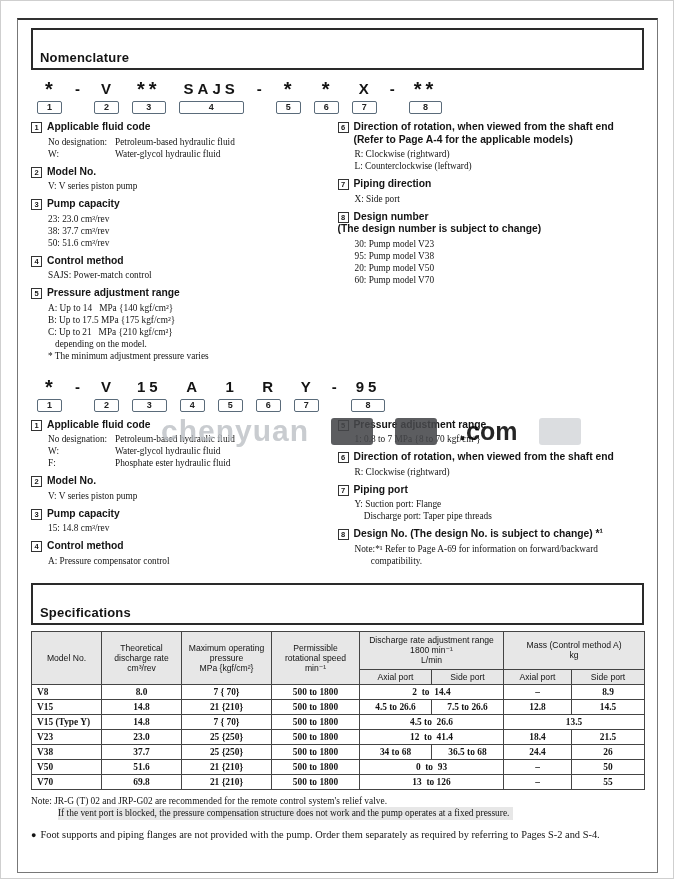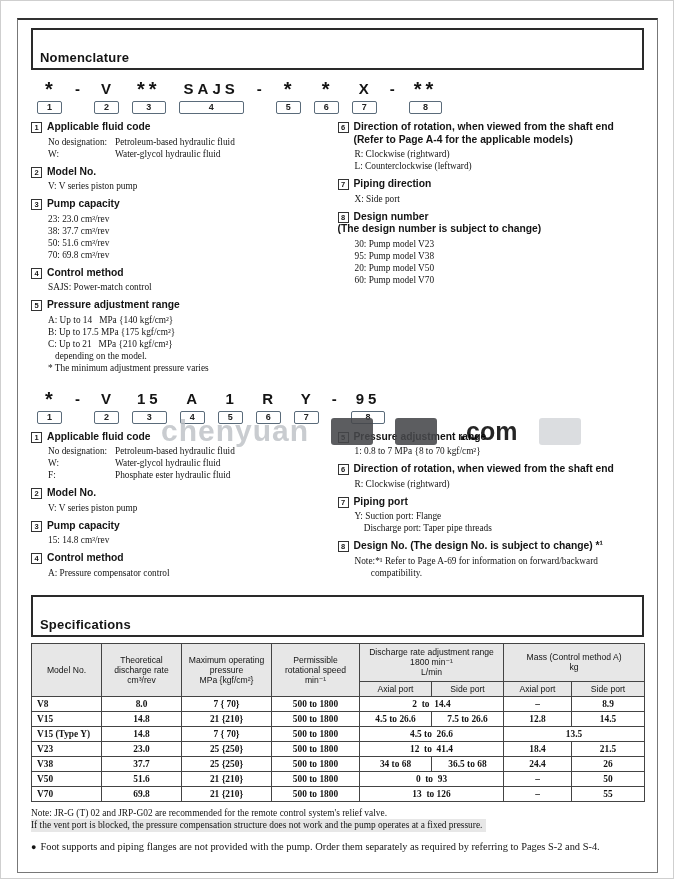--- a/index.html
+++ b/index.html
@@ -55,21 +55,21 @@
     background:#e7e7e7; font:8.6px "Liberation Sans","DejaVu Sans",sans-serif; font-weight:normal;
     padding:2px 1px; text-align:center; vertical-align:middle; white-space:pre-wrap;
   }
   thead tr.h1 th { height:38px; }
   thead tr.h2 th { height:14px; }
   .spec-table td { font-size:9.4px; padding:1px 3px; text-align:center; white-space:pre; height:15px;font-weight:bold; }
   .spec-table td.model { text-align:left; padding-left:5px; }
   
   .notes { margin-top:5px; }
   .note1 { font-size:9.4px; line-height:12.5px; white-space:pre-wrap; }
-  .note2 { font-size:9.4px; line-height:12.5px; background:#e7e7e7; width:fit-content; padding:0 4px 0 0; white-space:pre-wrap; }
+  .note2 { font-size:9.4px; line-height:12.5px; margin-left:27px; background:#e7e7e7; width:fit-content; padding:0 4px 0 0; white-space:pre-wrap; }
   .footer { margin-top:8px; font-size:10.4px; line-height:13.5px; }
   .footer .bullet { font-size:9px; margin-right:4px; }
   
   .watermark { position:absolute; left:160px; top:413px; display:flex; align-items:center; gap:22px; z-index:5; pointer-events:none; }
   .wm-text { font:bold 30px "Liberation Sans","DejaVu Sans",sans-serif; color:#bcc0c5; opacity:.8; letter-spacing:1px; }
   .wm-block { width:42px; height:27px; background:#45474a; border-radius:3px; opacity:.88; }
   .wm-block.light { background:#d2d5d8; opacity:.8; }
   .wm-com { font:bold 25px "Liberation Sans","DejaVu Sans",sans-serif; color:#000000; opacity:.85; }
 </style>
 </head>
@@ -155,21 +155,20 @@
 
       <div class="item">
         <div class="ihead">
           <span class="badge">3</span>
           <span class="ititle">Pump capacity</span>
         </div>
         <div class="ilines">
           <div class="iline">23: 23.0 cm³/rev</div>
           <div class="iline">38: 37.7 cm³/rev</div>
           <div class="iline">50: 51.6 cm³/rev</div>
-          <div class="iline">70: 69.8 cm³/rev</div>
         </div>
       </div>
 
       <div class="item">
         <div class="ihead">
           <span class="badge">4</span>
           <span class="ititle">Control method</span>
         </div>
         <div class="ilines">
           <div class="iline">SAJS: Power-match control</div>

